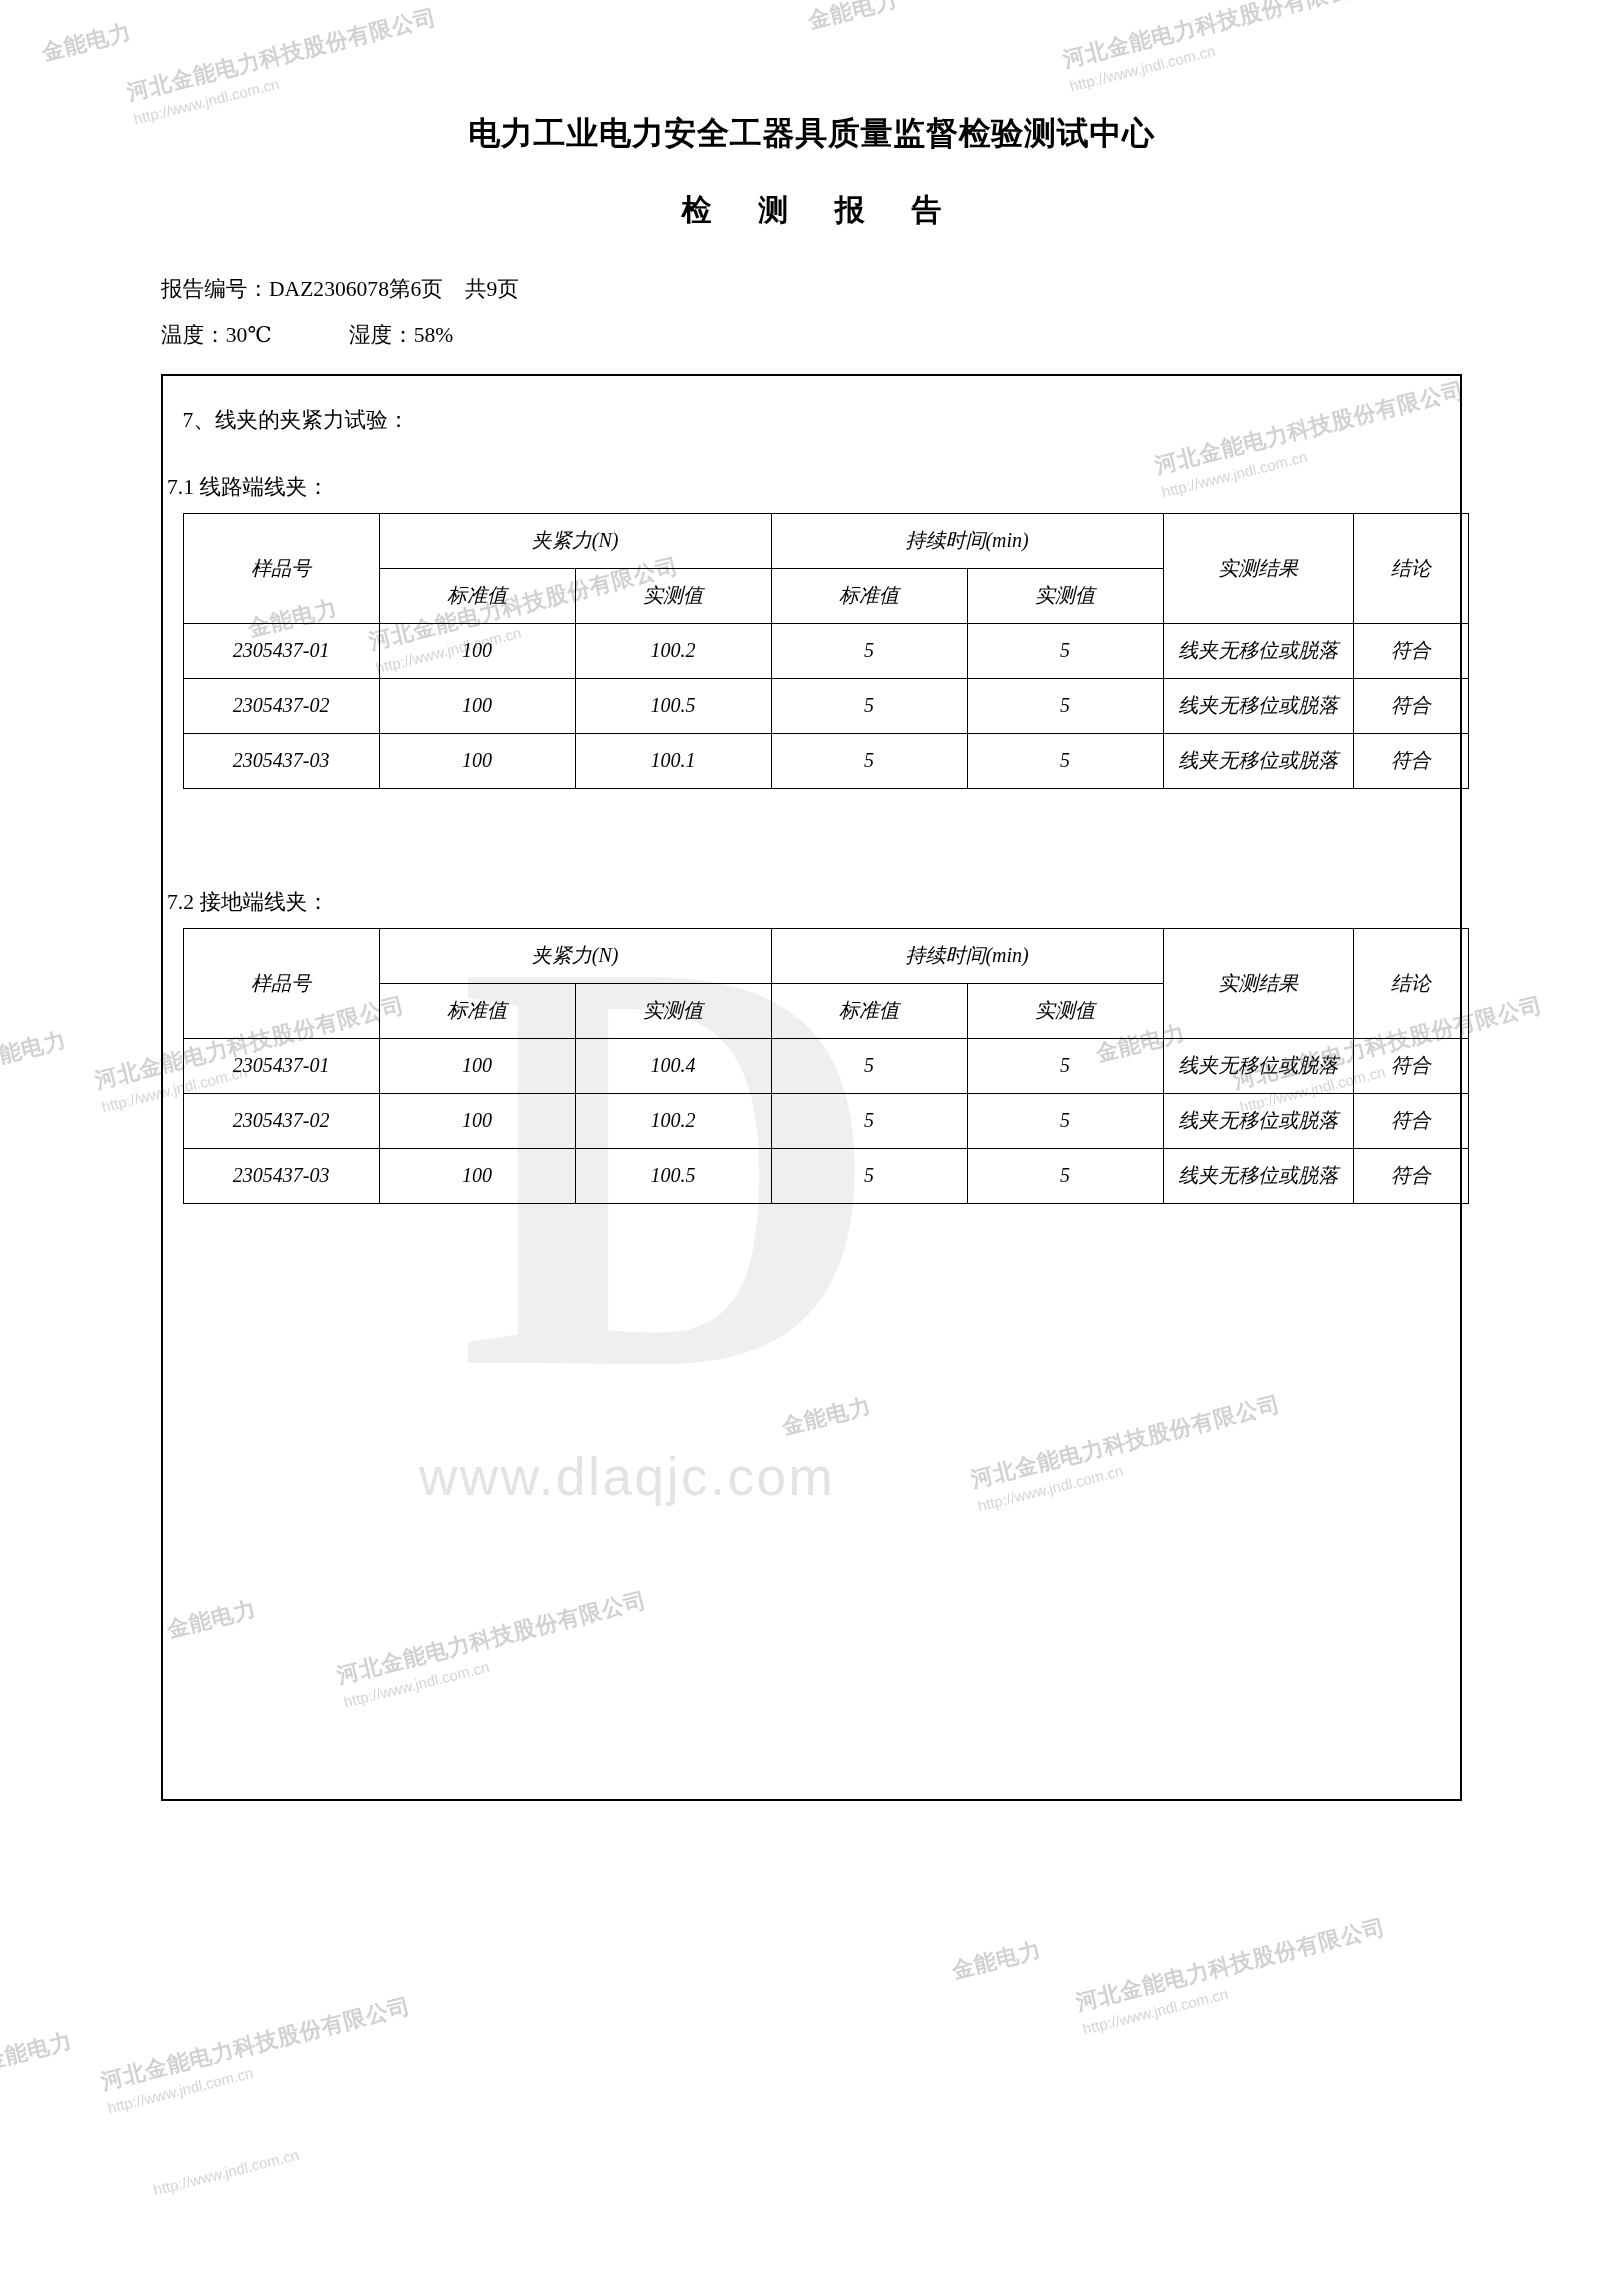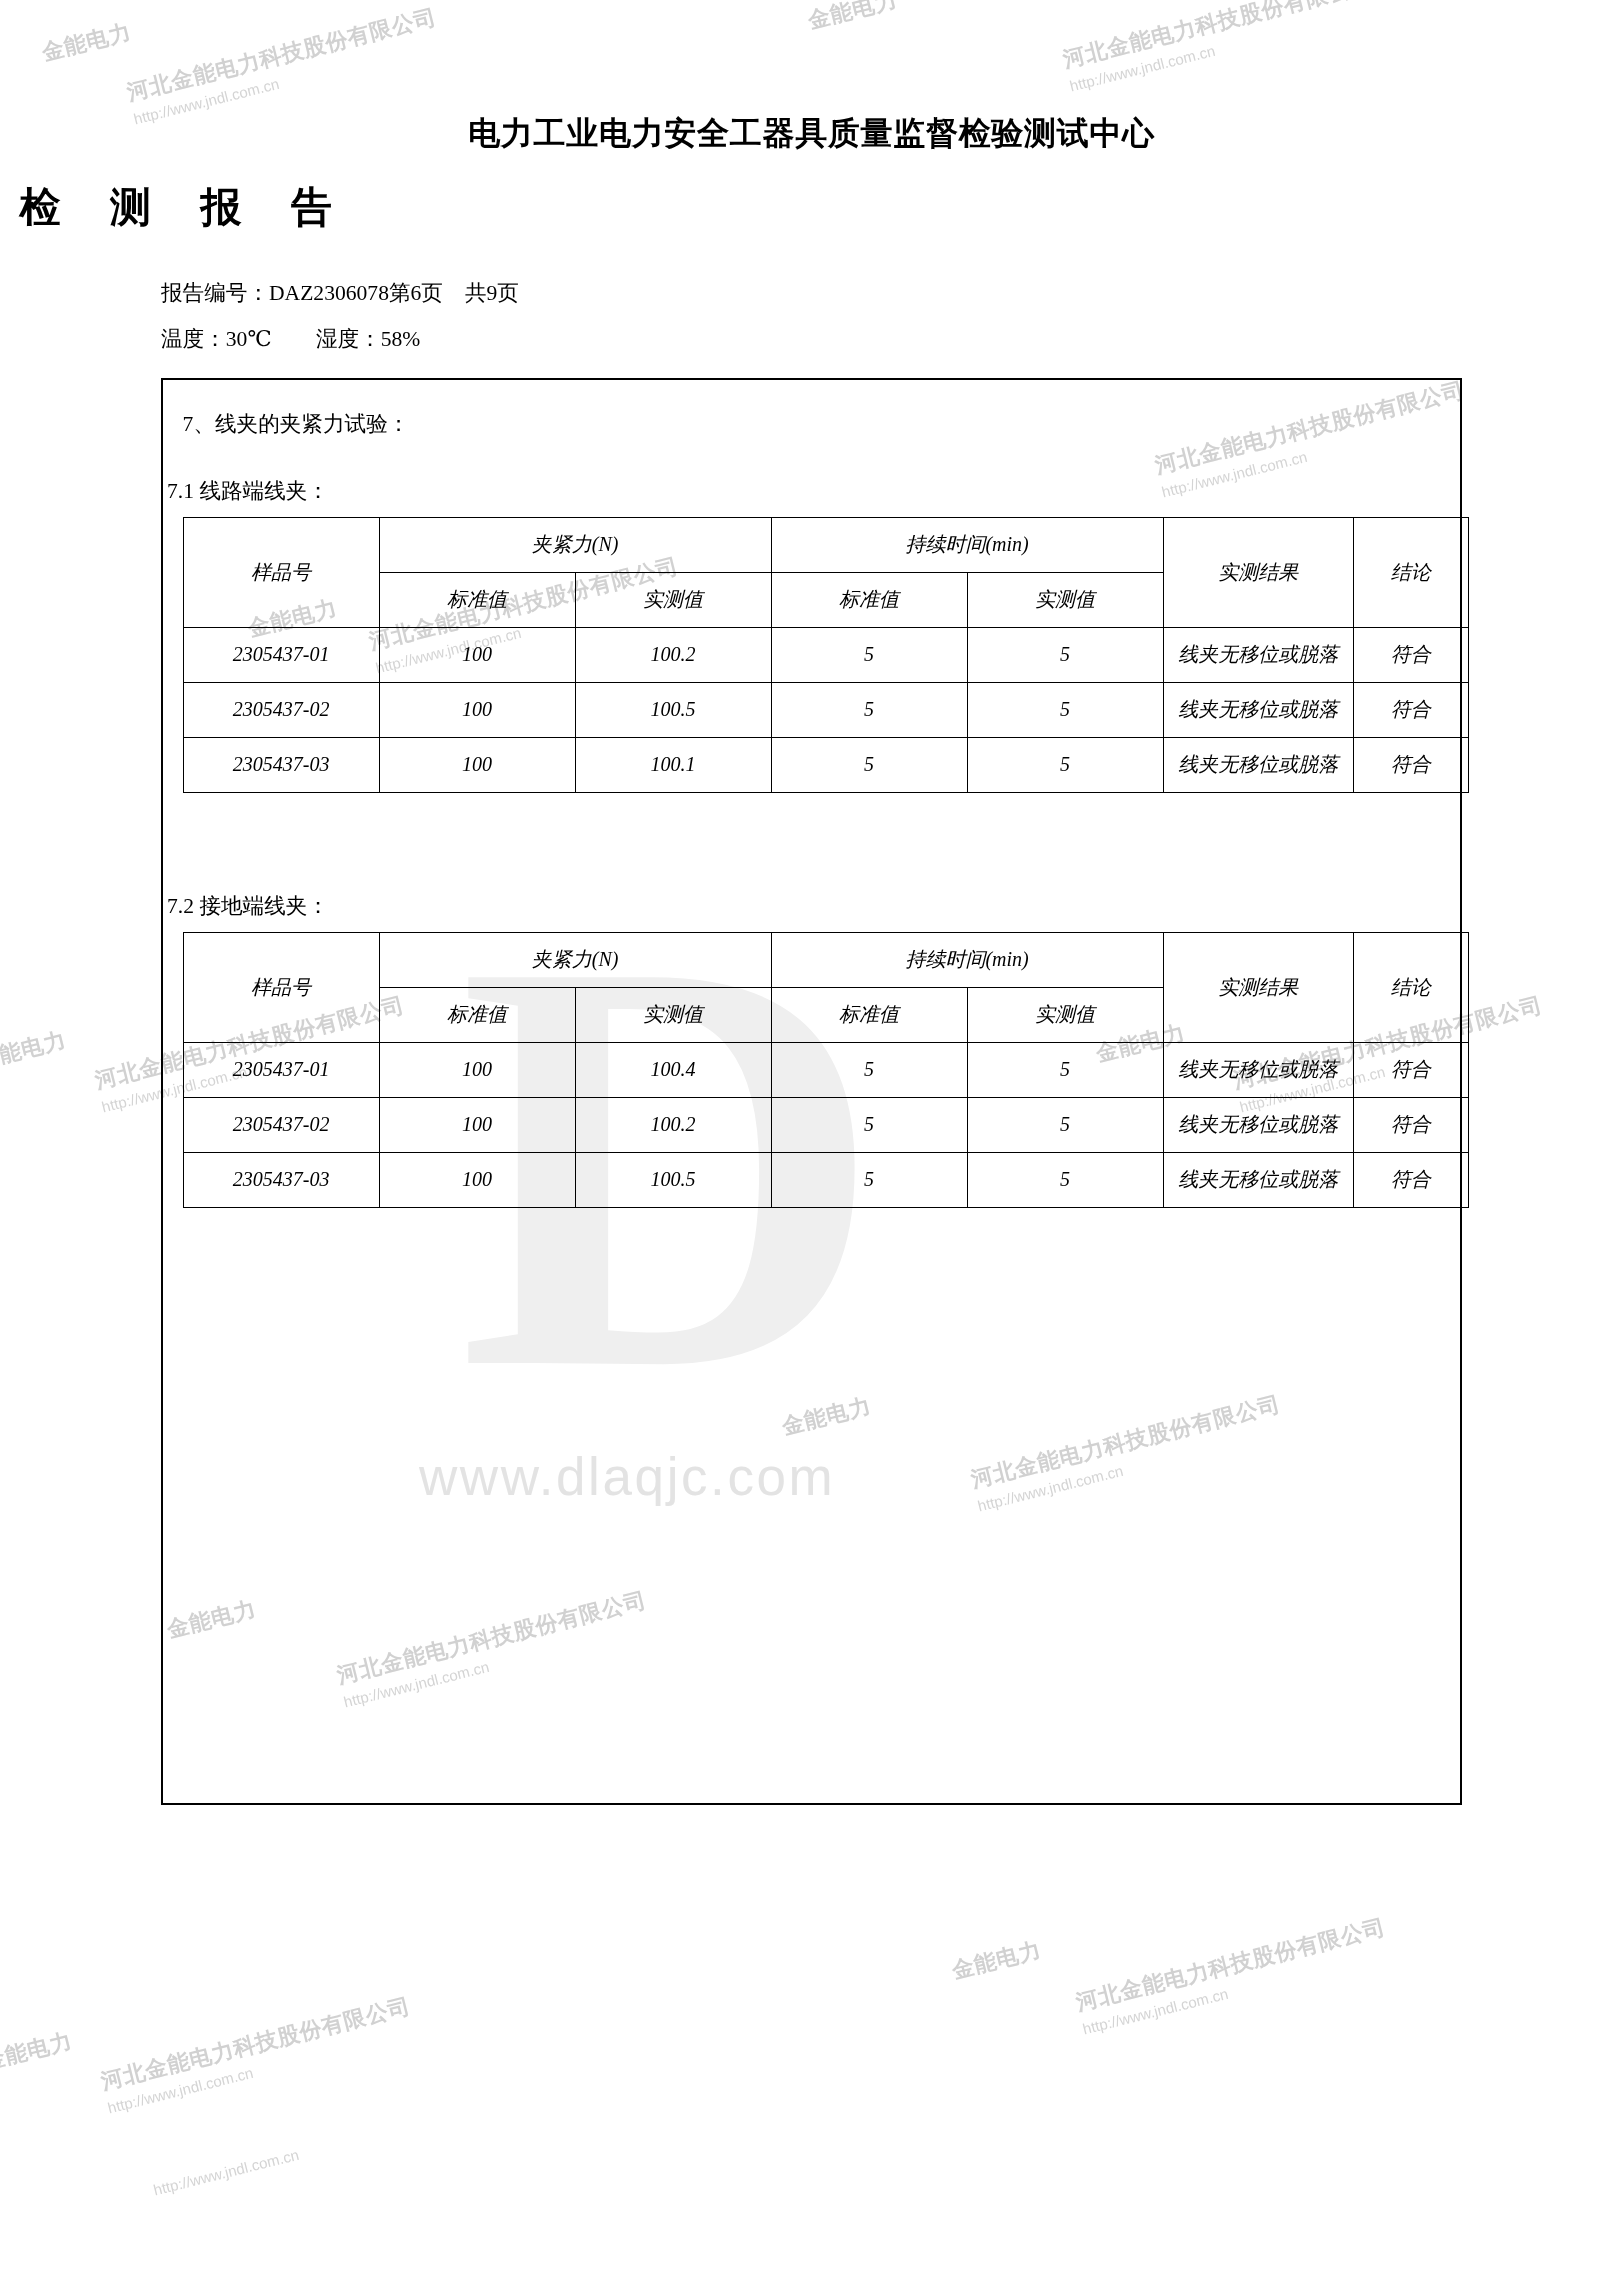--- a/index.html
+++ b/index.html
@@ -78,39 +78,40 @@
     z-index: 10;
   }
   .doc-title {
     text-align: center;
     font-size: 32px;
     font-weight: bold;
     margin-top: 112px;
     letter-spacing: 0.7px;
   }
   .doc-subtitle {
-    font-size: 41px;
+    text-align: center;
+    font-size: 30px;
     font-weight: bold;
-    margin-top: 24px;
+    margin-top: 34px;
     letter-spacing: 19.6px;
     padding-left: 19.6px;
   }
   .meta-row {
     display: flex;
     font-size: 21.6px;
     margin-top: 43px;
     padding: 0 161px 0 161px;
   }
   .meta-row2 {
     font-size: 21.6px;
     margin-top: 17px;
     padding-left: 161px;
   }
   .meta-row2 .hum {
-    margin-left: 39px;
+    margin-left: 72px;
   }
   .page-no .sep { display: inline-block; width: 22px; }
 
   .outer-box {
     margin: 25px 161px 0 161px;
     border: 2px solid #000;
     min-height: 1427px;
     box-sizing: border-box;
     padding: 29px 0 0 0;
     position: relative;

